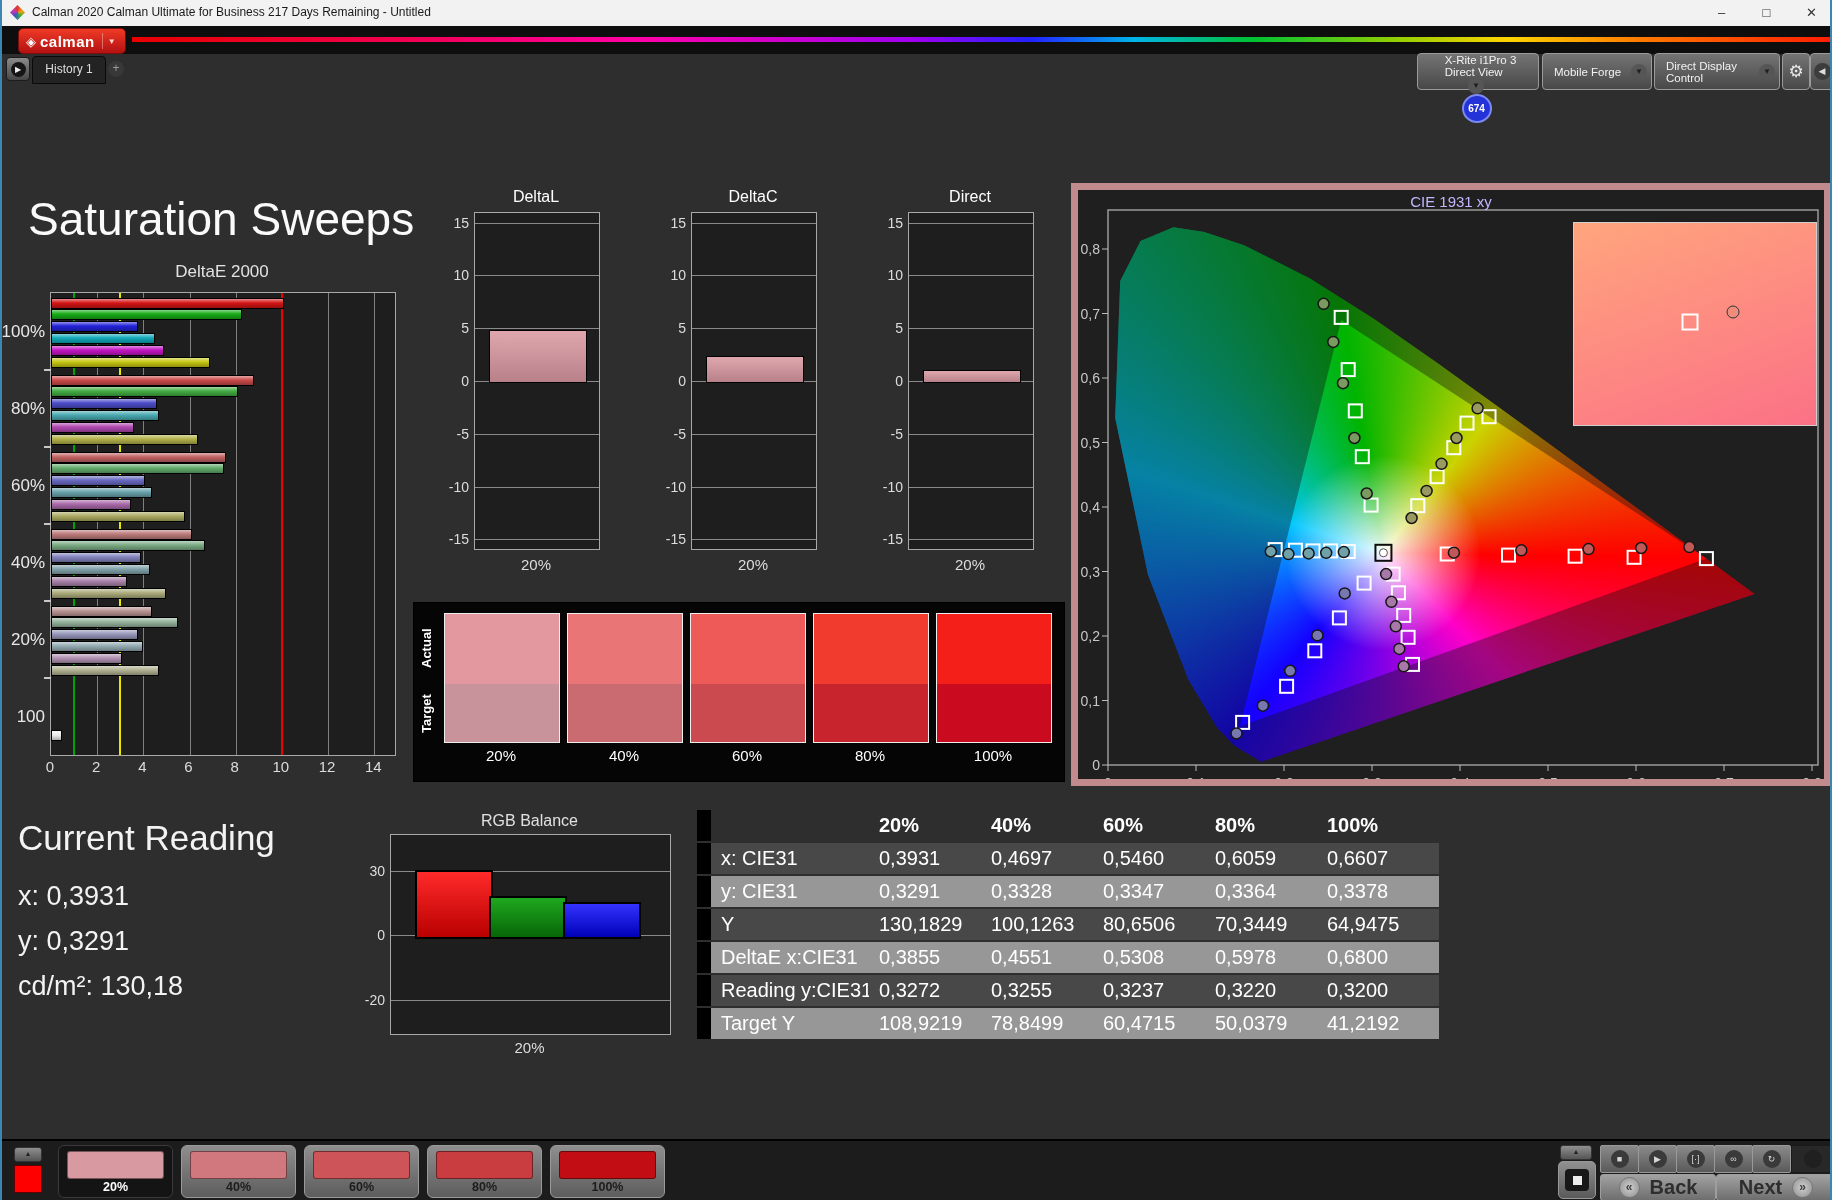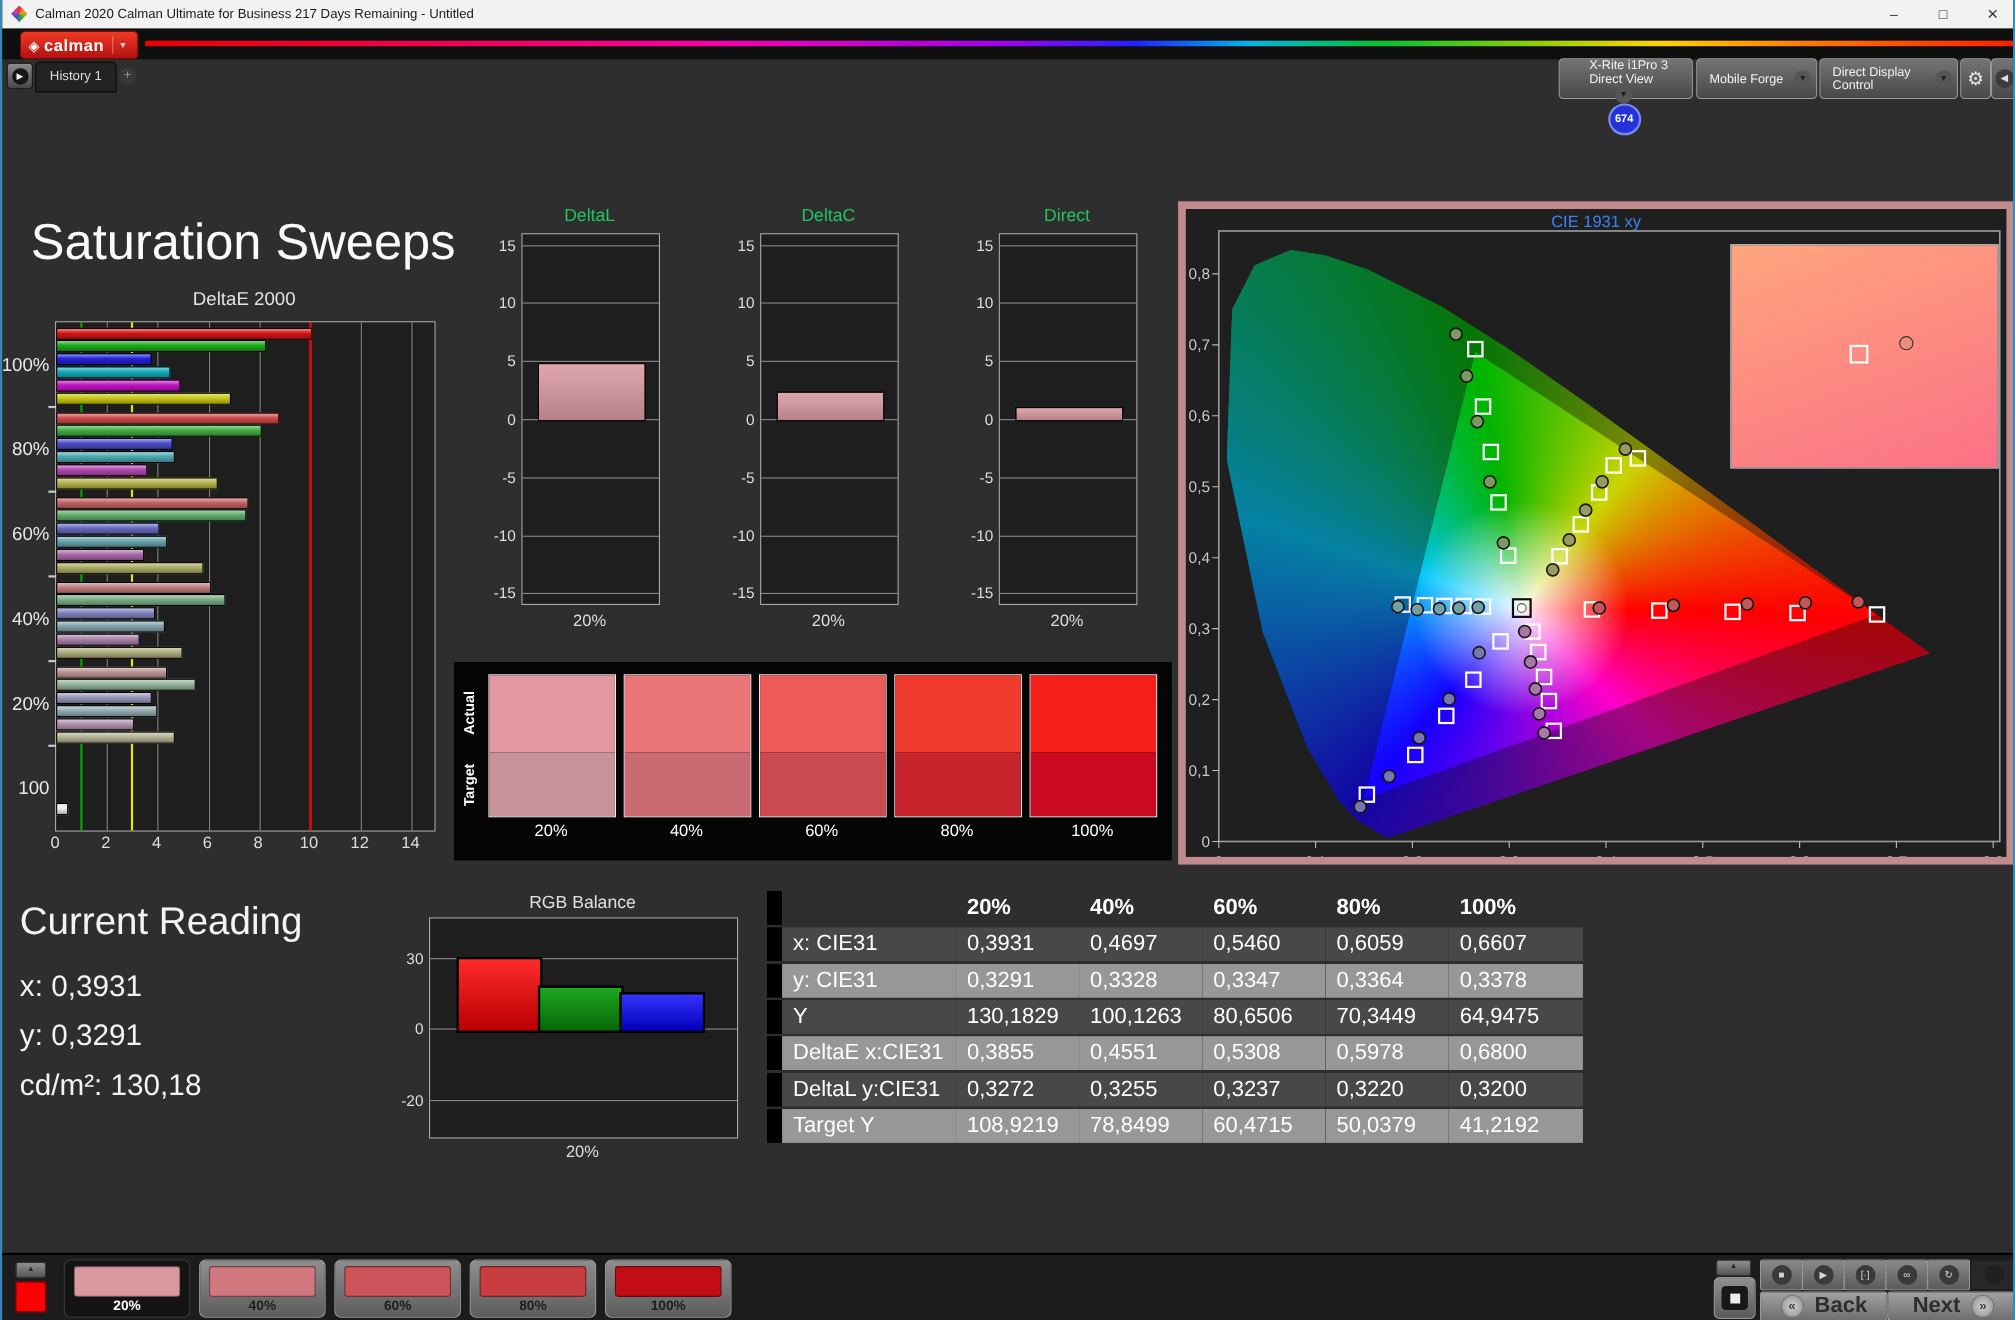--- a/index.html
+++ b/index.html
@@ -60,37 +60,37 @@
   .de-plot{left:0;top:30px;width:344px;height:462px;background:#1e1e1e;border:1px solid #a8a8a8;overflow:visible;}
   .de-grid{position:absolute;top:0;bottom:0;width:1px;background:#808080;}
   .de-ref{position:absolute;top:0;bottom:0;width:2px;}
   .de-bar{position:absolute;left:0;height:9px;border:1px solid #000;}
   .de-glabel{position:absolute;left:-50px;width:44px;text-align:right;font-size:17px;color:#e8e8e8;}
   .de-dash{position:absolute;left:-7px;width:7px;height:2px;background:#c8c8c8;}
   .de-xlabels{left:0;top:496px;width:344px;height:18px;}
   .de-xlabels span{position:absolute;transform:translateX(-50%);font-size:15px;color:#ddd;}
   
   .sd{top:188px;width:170px;}
-  .sd-title{left:34px;top:0;width:124px;text-align:center;font-size:16px;color:#22c55e;}
+  .sd-title{left:34px;top:0;width:124px;text-align:center;font-size:16px;color:#ffffff;}
   .sd-plot{left:34px;top:24px;width:124px;height:336px;background:#1e1e1e;border:1px solid #a8a8a8;overflow:visible;}
   .sd-grid{position:absolute;left:0;right:0;height:1px;background:#8a8a8a;}
   .sd-ylab{position:absolute;left:-36px;width:30px;text-align:right;font-size:14px;color:#ddd;}
   .sd-bar{position:absolute;left:14px;width:96px;border:1.5px solid #000;
     background:linear-gradient(180deg,#dfa7ad,#b8818a);}
   .sd-xlabel{left:34px;top:368px;width:124px;text-align:center;font-size:15px;color:#ddd;}
   
   .swstrip{left:411px;top:602px;width:650px;height:178px;background:#050505;border:1px solid #000;}
   .sw-rowlab{position:absolute;left:5px;width:18px;color:#fff;font-size:13px;font-weight:bold;
     writing-mode:vertical-rl;transform:rotate(180deg);text-align:center;}
   .swatch-box{position:absolute;top:10px;width:114px;height:128px;border:1px solid #eee;}
   .swatch-box .half{position:absolute;left:0;right:0;}
   .sw-label{position:absolute;top:144px;width:114px;text-align:center;color:#fff;font-size:15px;}
   
   .cie-panel{left:1069px;top:183px;width:746px;height:589px;border:7px solid #c18b8e;background:#1f1f1f;}
-  .cie-title{left:0;top:3px;width:746px;text-align:center;font-size:15px;color:#3b82f6;z-index:5;}
+  .cie-title{left:0;top:3px;width:746px;text-align:center;font-size:15px;color:#c4b5fd;z-index:5;}
   .cie-colors{left:0;top:0;width:746px;height:589px;z-index:1;}
   .cie-svg{left:0;top:0;z-index:2;}
   .cie-inset{left:495px;top:32px;width:242px;height:202px;border:1px solid #cfcfcf;z-index:4;}
   .inset-square{position:absolute;width:13px;height:13px;border:2px solid #fff;transform:translate(-50%,-50%);}
   .inset-circle{position:absolute;width:11px;height:11px;border-radius:50%;border:1.5px solid #333;
     background:#ef8d7d;transform:translate(-50%,-50%);}
   
   .cur{left:16px;top:818px;width:340px;color:#f3f3f3;}
   .cur-title{font-size:35px;margin-bottom:16px;}
   .cur-line{font-size:27px;line-height:45px;}
@@ -543,21 +543,21 @@
         <td class="blk"></td>
         <td>DeltaE x:CIE31</td>
         <td>0,3855</td>
         <td>0,4551</td>
         <td>0,5308</td>
         <td>0,5978</td>
         <td>0,6800</td>
       </tr>
       <tr class="row-dark">
         <td class="blk"></td>
-        <td>DeltaL y:CIE31</td>
+        <td>Reading y:CIE31</td>
         <td>0,3272</td>
         <td>0,3255</td>
         <td>0,3237</td>
         <td>0,3220</td>
         <td>0,3200</td>
       </tr>
       <tr class="row-light">
         <td class="blk"></td>
         <td>Target Y</td>
         <td>108,9219</td>

